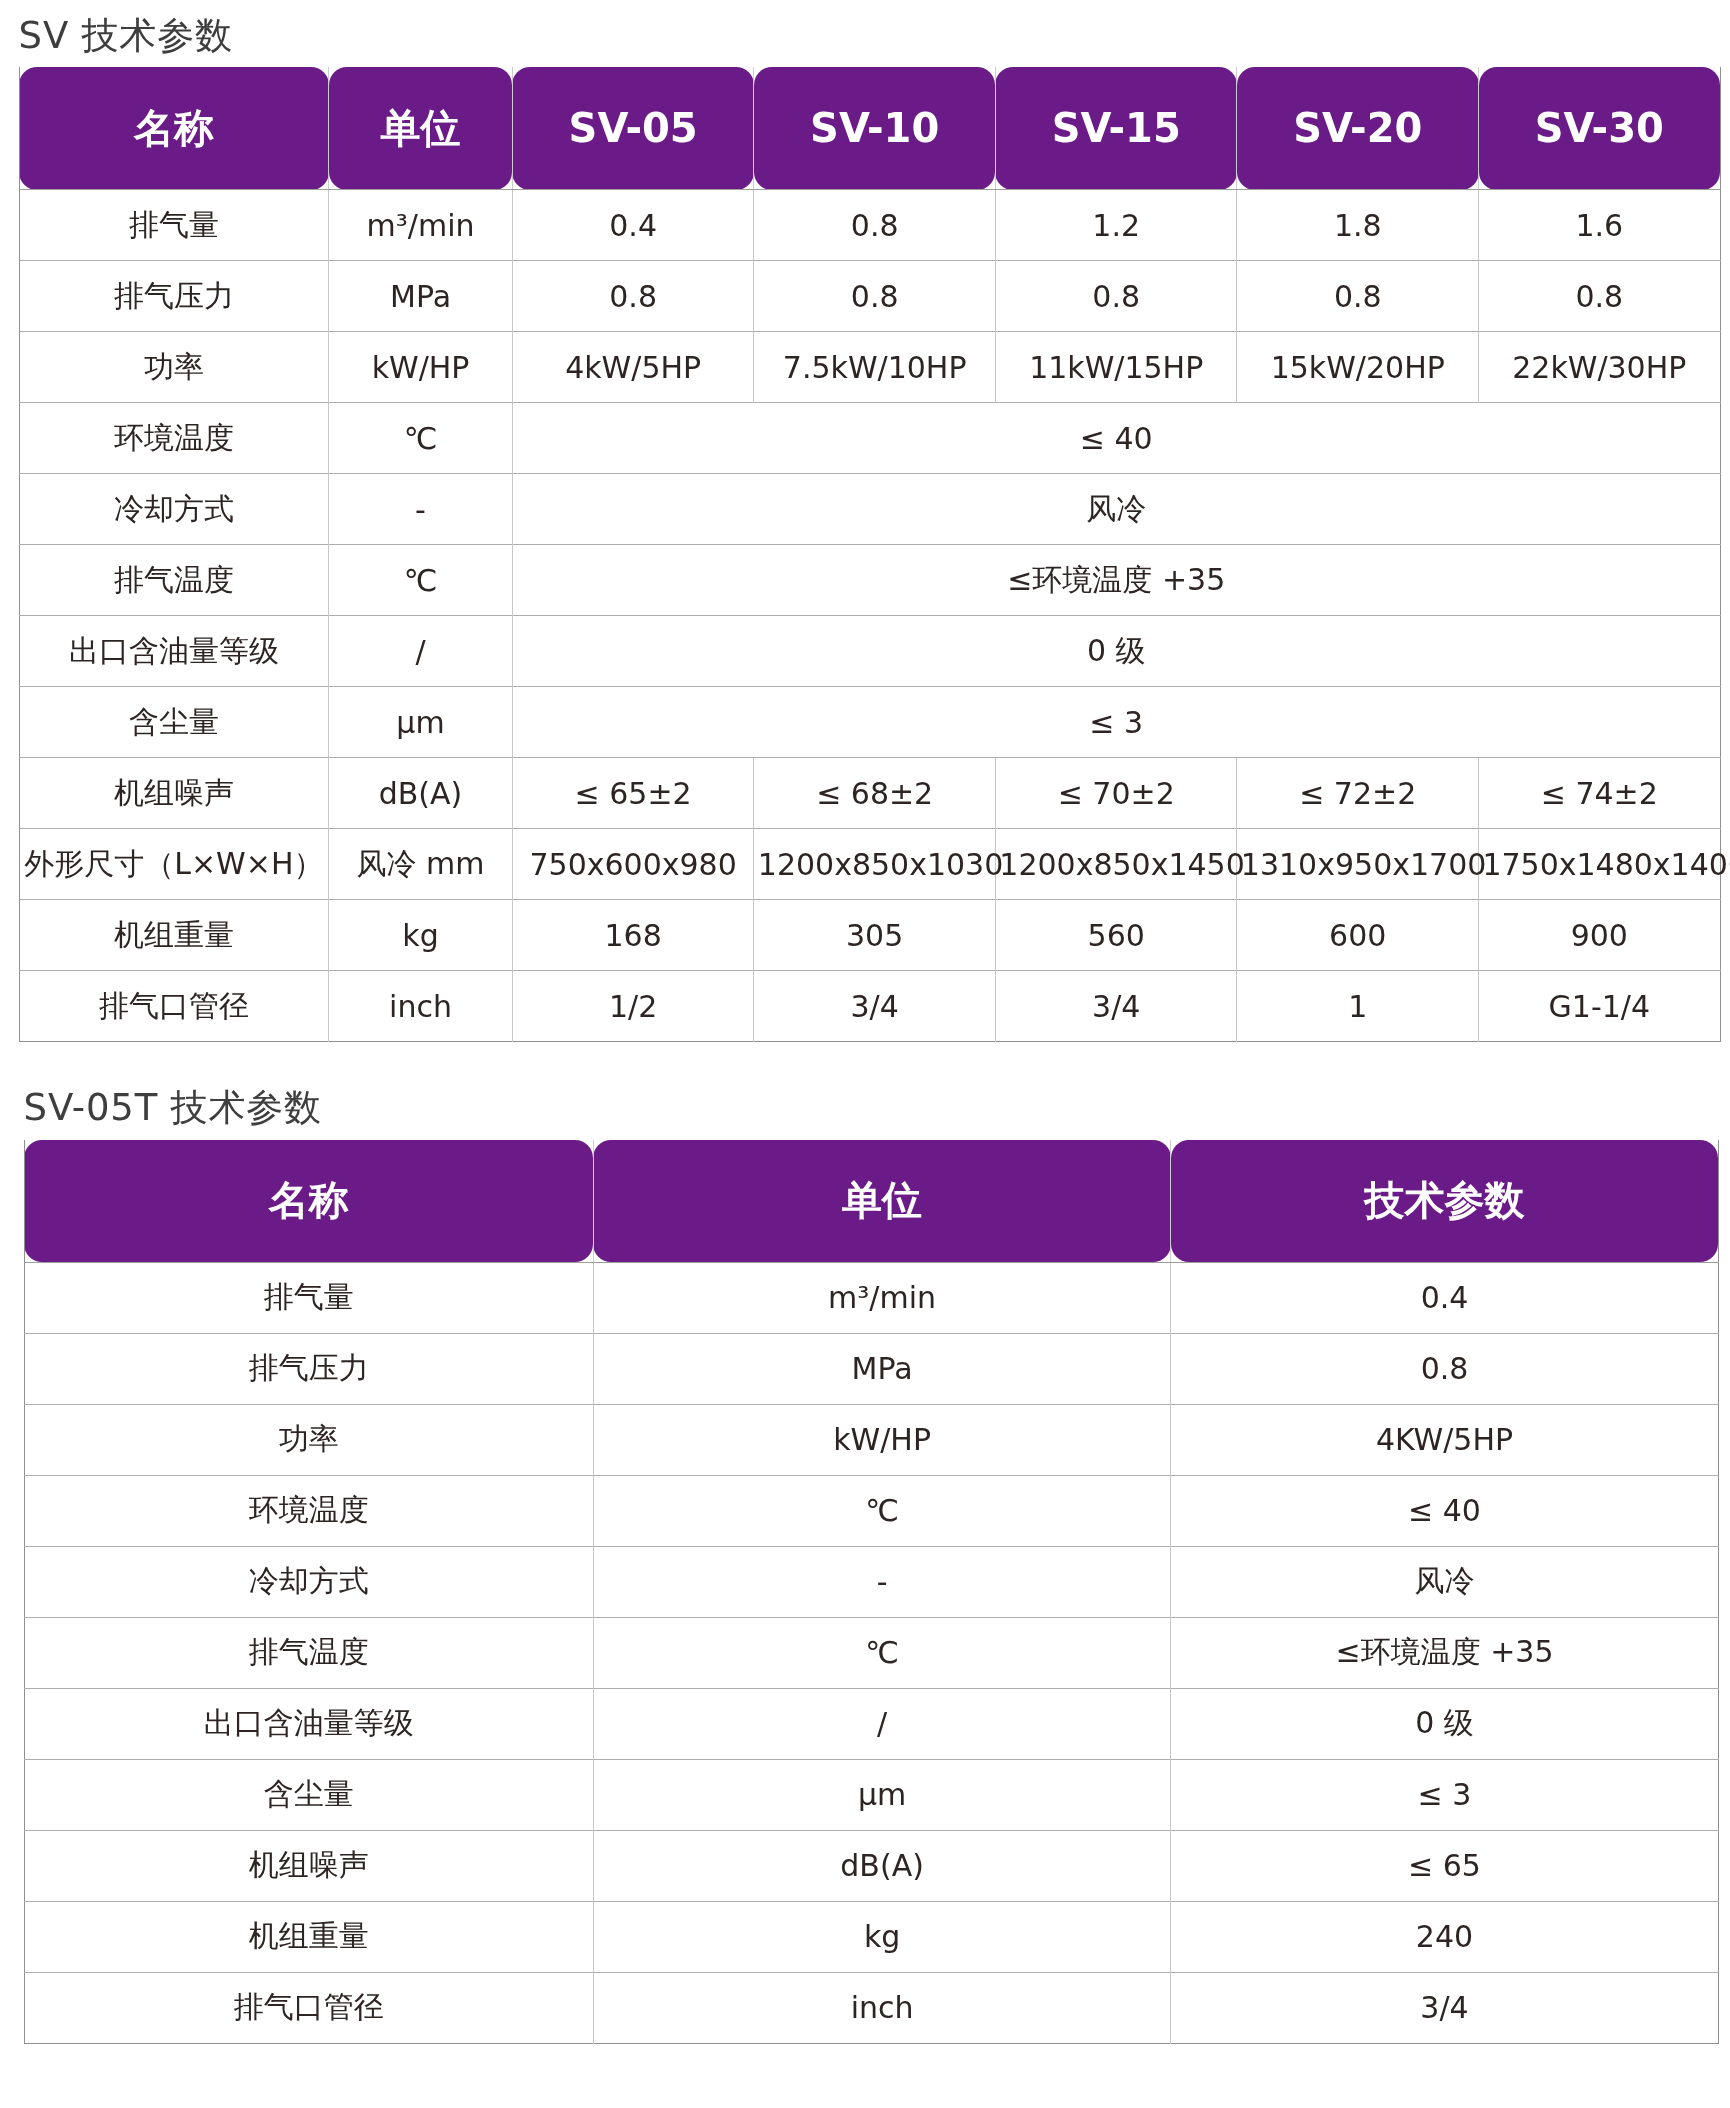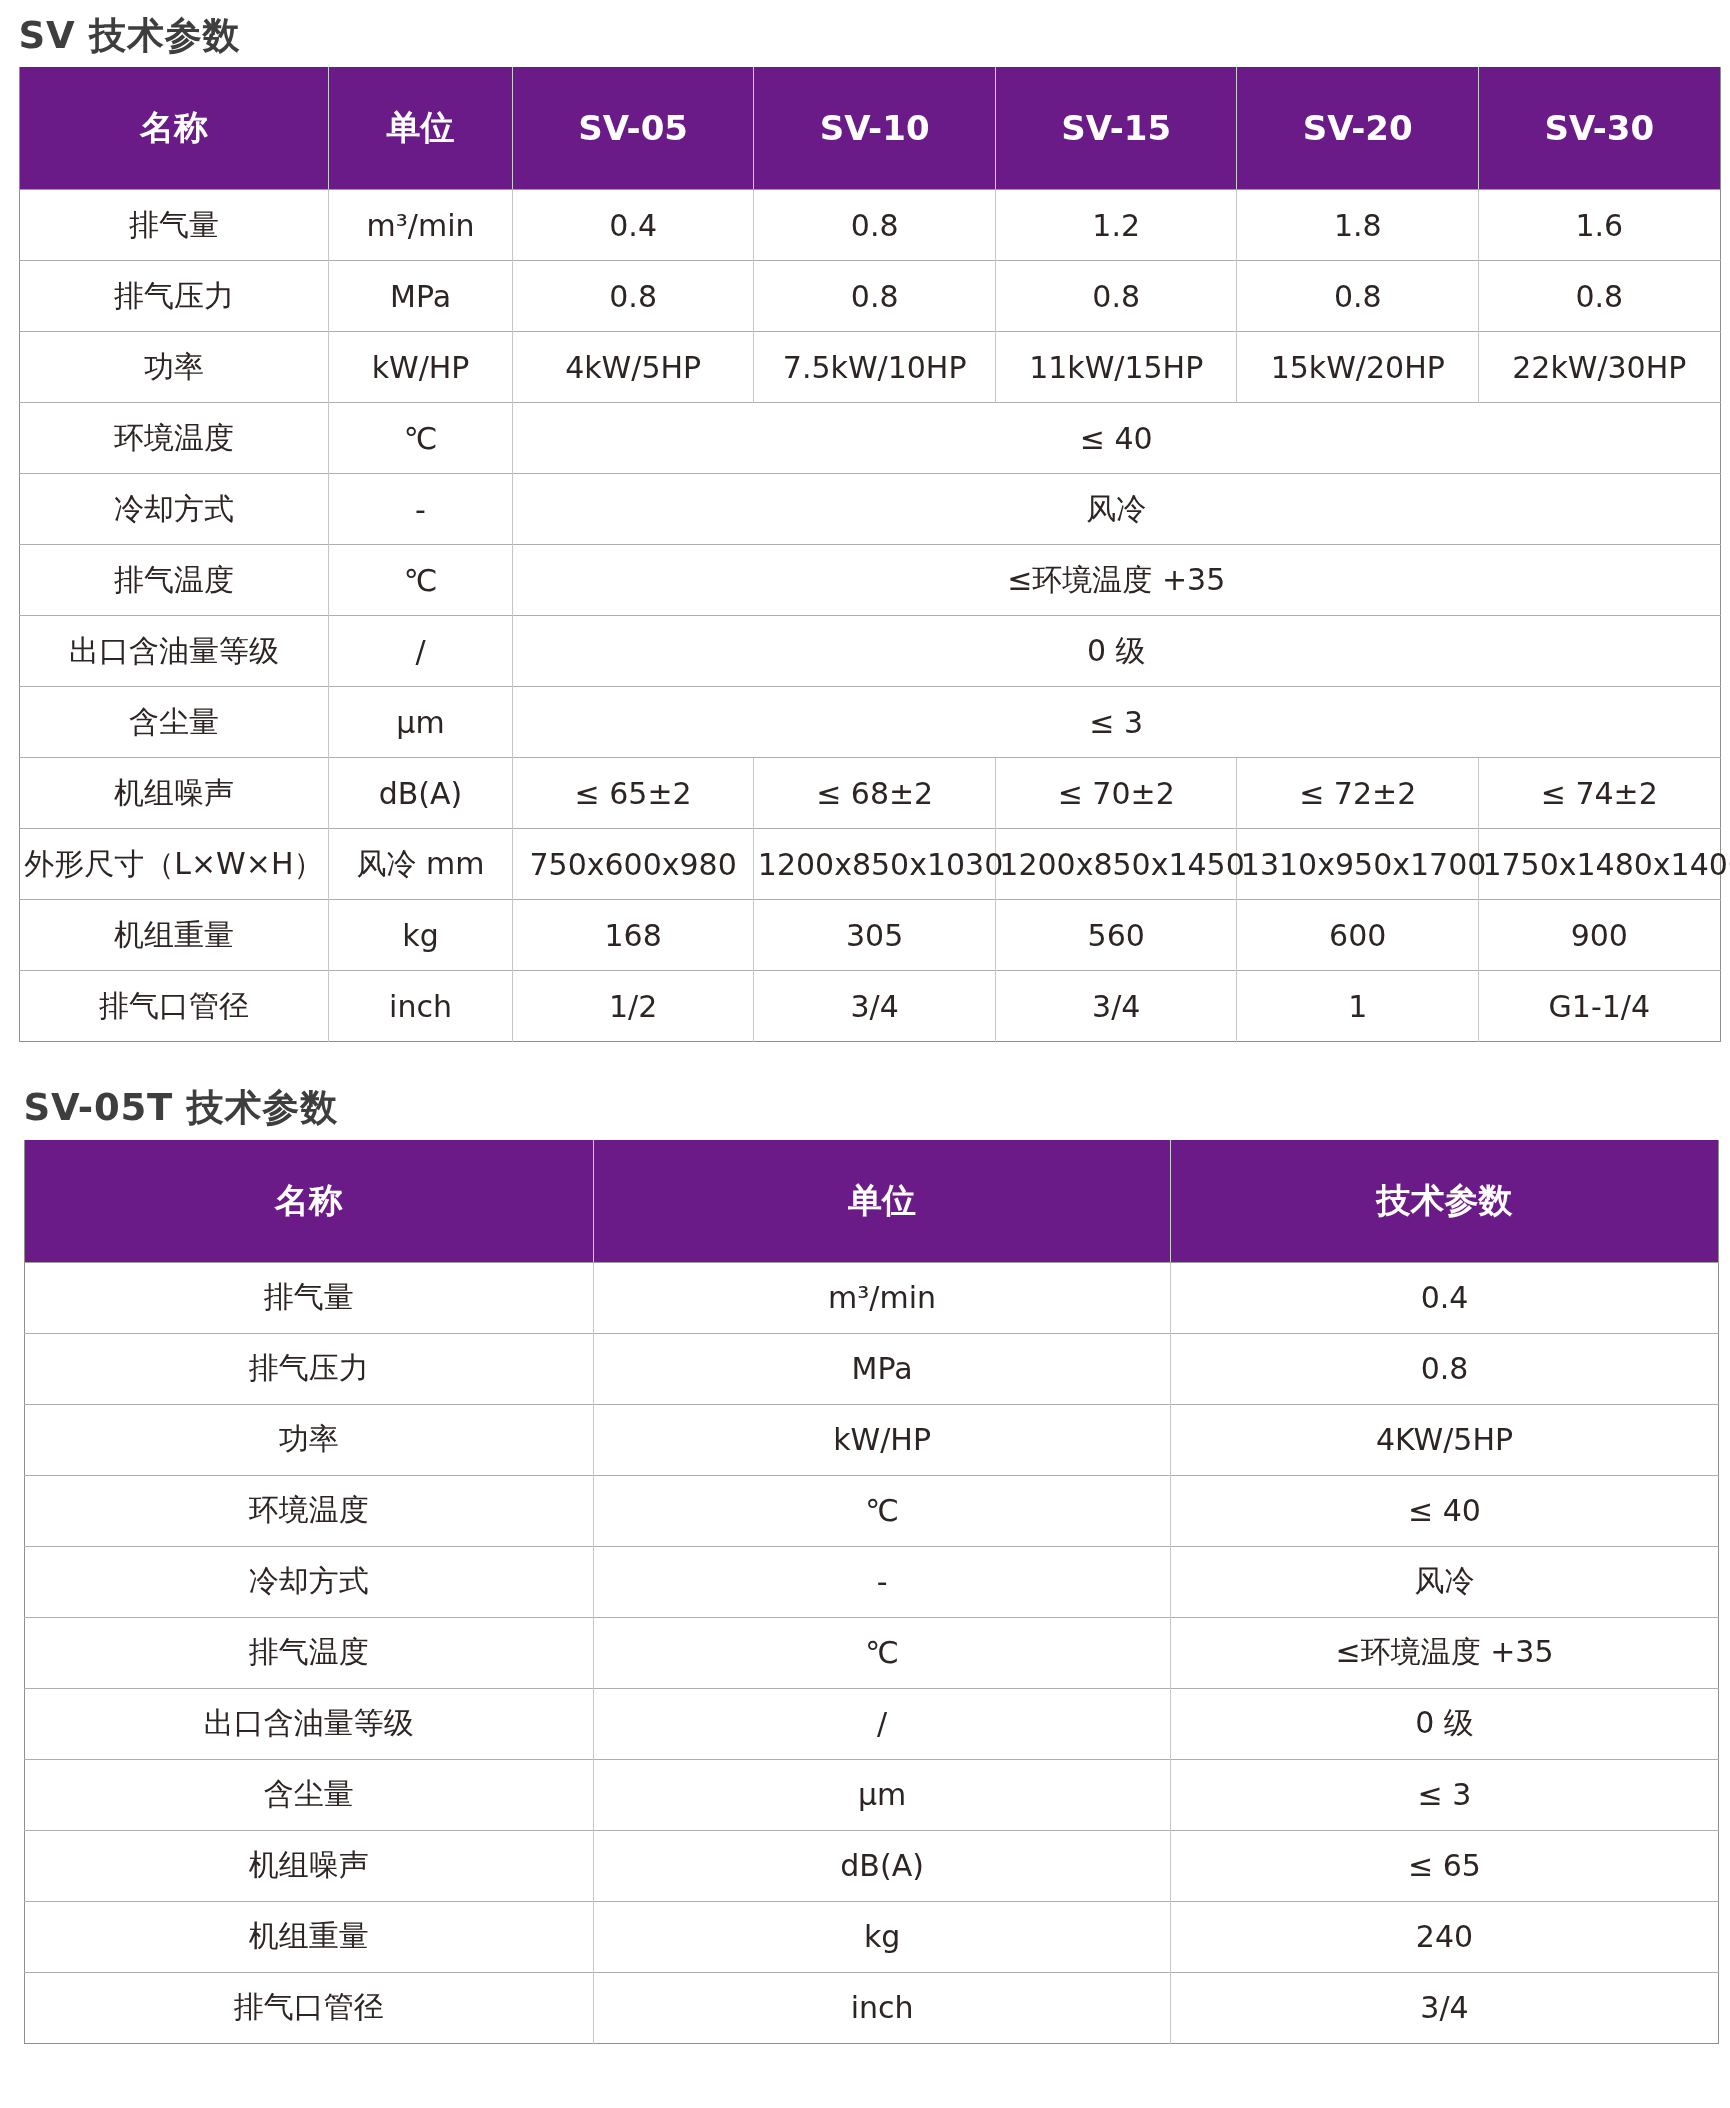--- a/index.html
+++ b/index.html
@@ -9,21 +9,21 @@
   }
   body {
     width: 1730px;
     height: 2108px;
     font-family: "DejaVu Sans", "Liberation Sans", sans-serif;
     color: #2d2523;
     overflow: hidden;
   }
   .section-title {
     font-size: 37px;
-    font-weight: bold;
+    font-weight: normal;
     color: #3e3e3e;
     line-height: 47px;
     margin: 0;
     padding: 11.8px 0 8.4px 18.6px;
     letter-spacing: 0.8px;
   }
   .section-title.second {
     padding: 42px 0 8.4px 23.6px;
   }
   table.data-table {
@@ -36,28 +36,29 @@
     width: 1702px;
     margin-left: 18.6px;
   }
   #sv05t-table {
     width: 1695px;
     margin-left: 23.6px;
   }
   .data-table th {
     background: #6B1B87;
     color: #ffffff;
-    font-size: 34px;
+    font-size: 40px;
     font-weight: bold;
     height: 122px;
     text-align: center;
     vertical-align: middle;
     border-left: 0.8px solid #cccccc;
     border-bottom: 1.7px solid #9e9e9e;
     padding: 0 3.4px;
+    border-radius: 18px;
   }
   .data-table th:first-child {
     border-left: none;
   }
   .data-table td {
     font-size: 30px;
     height: 70px;
     text-align: center;
     vertical-align: middle;
     border-left: 0.8px solid #c6c6c6;

